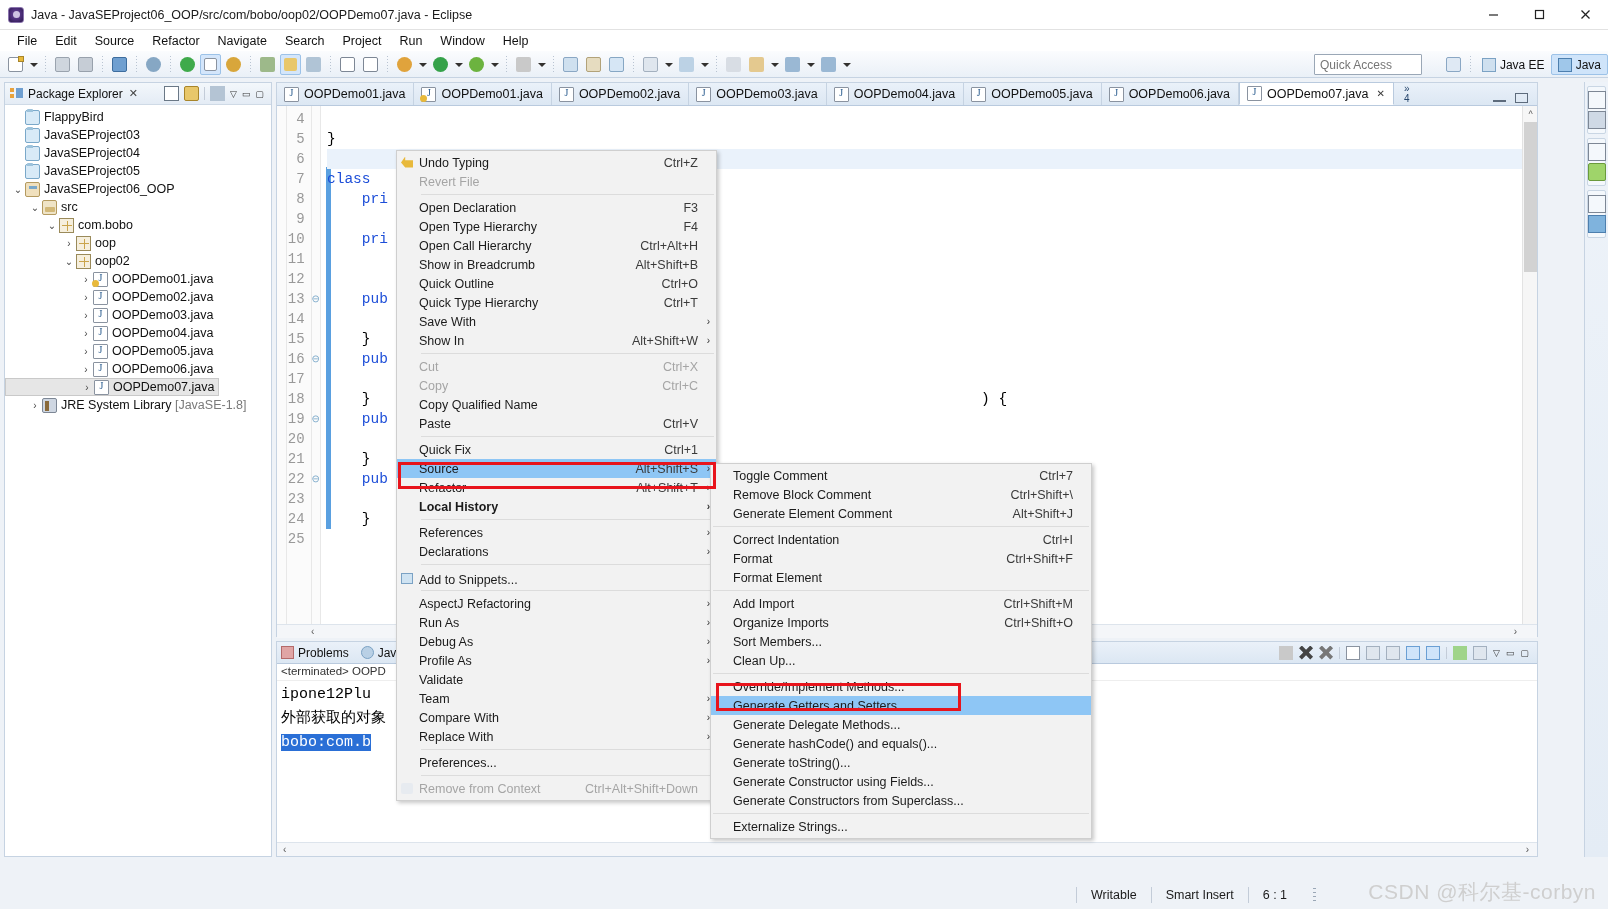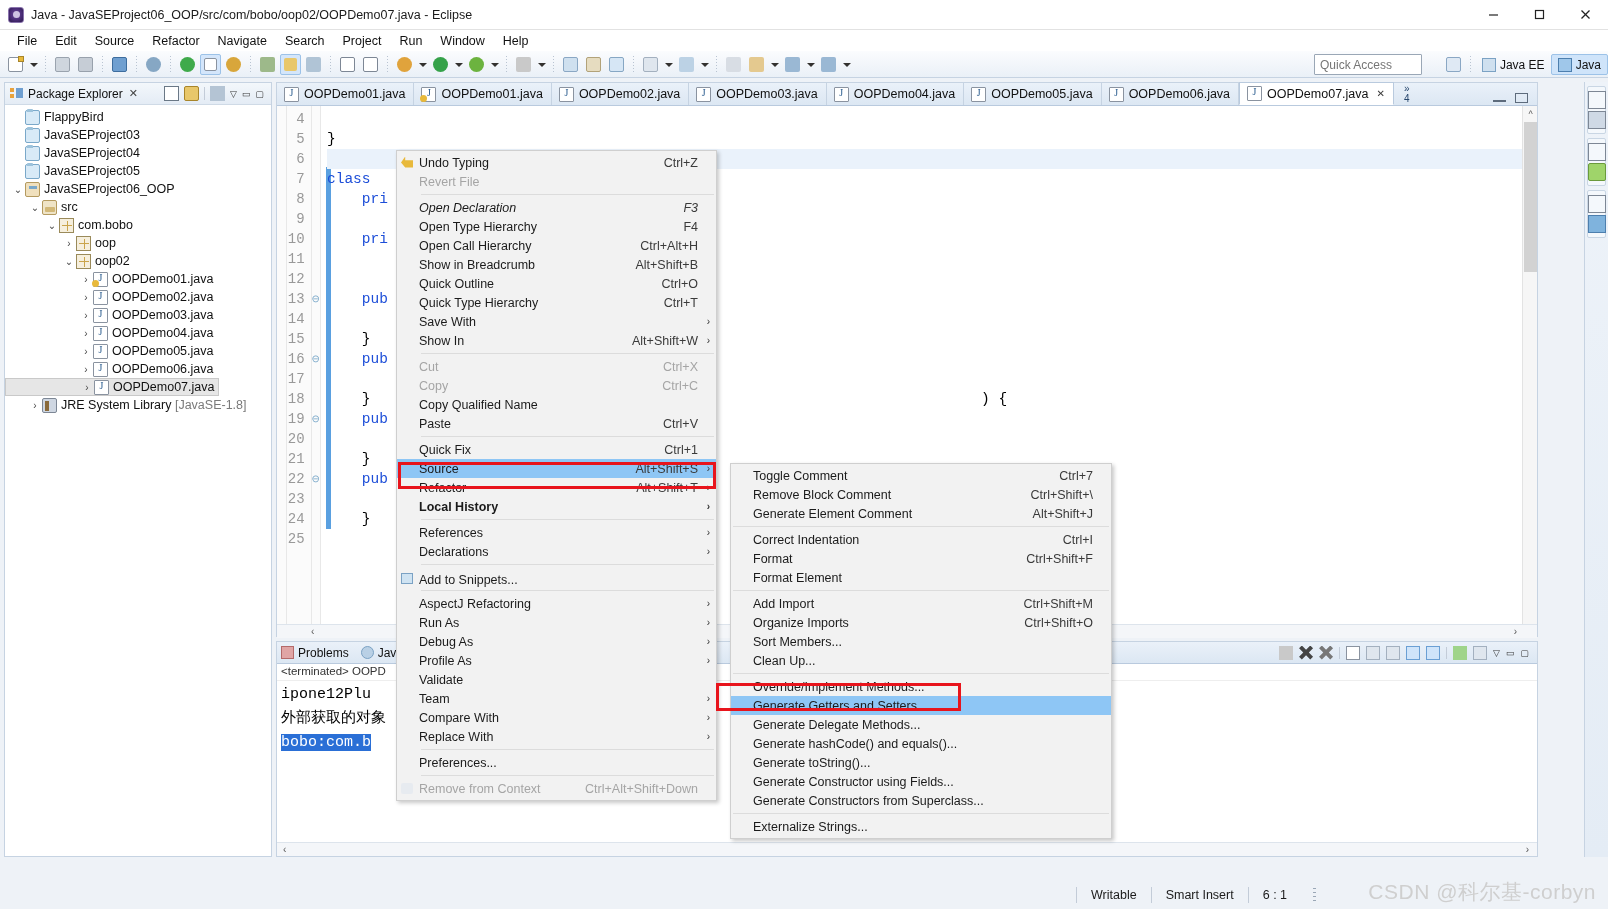--- a/index.html
+++ b/index.html
@@ -686,21 +686,21 @@
         <span class="maccel">Ctrl+Z</span>
         <span class="march"></span>
       </div>
       <div class="menu-row disabled" style="height: 19px;">
         <span class="mico"></span>
         <span class="mlabel">Revert File</span>
         <span class="maccel"></span>
         <span class="march"></span>
       </div>
       <div class="menu-sep"></div>
-      <div class="menu-row" style="height: 19px; font-style: italic;">
+      <div class="menu-row" style="height: 19px;">
         <span class="mico"></span>
         <span class="mlabel">Open Declaration</span>
         <span class="maccel">F3</span>
         <span class="march"></span>
       </div>
       <div class="menu-row" style="height: 19px;">
         <span class="mico"></span>
         <span class="mlabel">Open Type Hierarchy</span>
         <span class="maccel">F4</span>
         <span class="march"></span>
@@ -873,21 +873,21 @@
       <div class="menu-row disabled" style="height: 19px;">
         <span class="mico">
           <span class="ic-remctx"></span>
         </span>
         <span class="mlabel">Remove from Context</span>
         <span class="maccel">Ctrl+Alt+Shift+Down</span>
         <span class="march"></span>
       </div>
     </div>
 
-  <div class="menu" id="submenu" style="left:730px; top:463px; width:382px;">
+  <div class="menu" id="submenu" style="left:710px; top:463px; width:382px;">
       <div class="menu-row" style="height: 19px;">
         <span class="mico"></span>
         <span class="mlabel">Toggle Comment</span>
         <span class="maccel">Ctrl+7</span>
         <span class="march"></span>
       </div>
       <div class="menu-row" style="height: 19px;">
         <span class="mico"></span>
         <span class="mlabel">Remove Block Comment</span>
         <span class="maccel">Ctrl+Shift+\</span>

